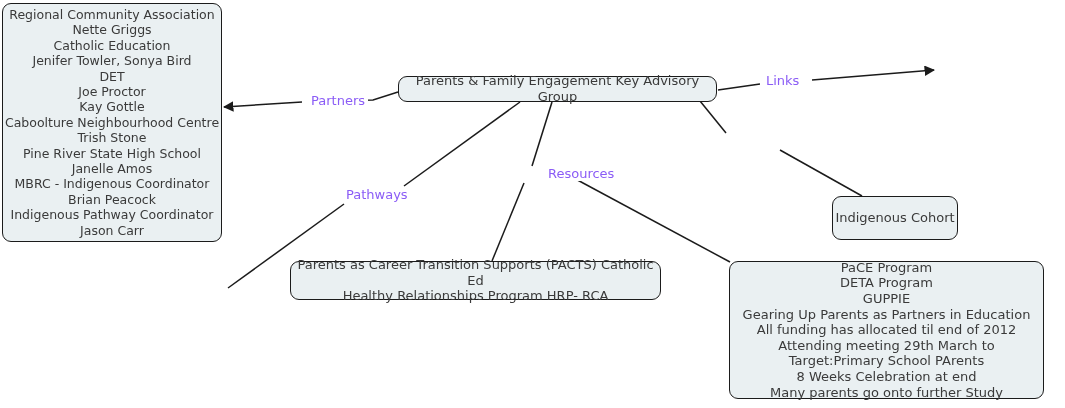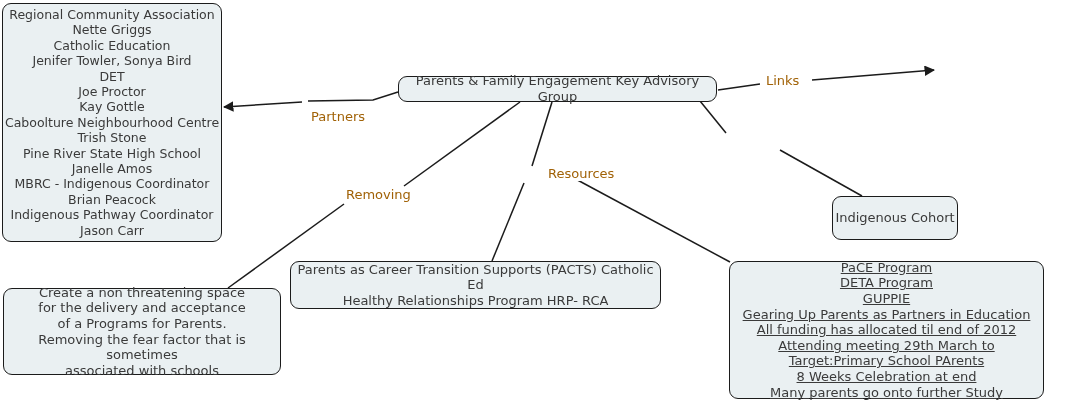--- a/index.html
+++ b/index.html
@@ -33,21 +33,21 @@
     line-height: 15.6px;
     text-align: center;
     display: flex;
     align-items: center;
     justify-content: center;
     white-space: pre-line;
     z-index: 2;
   }
   .edge-label {
     position: absolute;
-    color: #a16207;
+    color: #8b5cf6;
     font-size: 13px;
     line-height: 15px;
     white-space: nowrap;
     background: #ffffff;
     padding: 0 3px;
     z-index: 3;
   }
 </style>
 </head>
 <body>
@@ -98,55 +98,48 @@
 Brian Peacock
 Indigenous Pathway Coordinator
 Jason Carr</span>
   </div>
 
 
   <div class="node" style="left:832px; top:196px; width:126px; height:44px;align-items:center;">
     <span>Indigenous Cohort</span>
   </div>
 
-  <div class="node" style="left:3px; top:288px; width:278px; height:87px;">
-    <span>Create a non threatening space
-for the delivery and acceptance
-of a Programs for Parents.
-Removing the fear factor that is sometimes
-associated with schools</span>
-  </div>
 
-  <div class="node" style="left:290px; top:261px; width:371px; height:48px;">
+  <div class="node" style="left:290px; top:261px; width:371px; height:39px;">
     <span>Parents as Career Transition Supports (PACTS) Catholic Ed
 Healthy Relationships Program HRP- RCA</span>
   </div>
 
-  <div class="node" style="left:729px; top:261px; width:315px; height:138px;text-decoration:underline;">
+  <div class="node" style="left:729px; top:261px; width:315px; height:138px;">
     <span>PaCE Program
 DETA Program
 GUPPIE
 Gearing Up Parents as Partners in Education
 All funding has allocated til end of 2012
 Attending meeting 29th March to
 Target:Primary School PArents
 8 Weeks Celebration at end
 Many parents go onto further Study</span>
   </div>
 
-  <div class="edge-label" style="left:308px; top:93px;margin-top:16px;">
+  <div class="edge-label" style="left:308px; top:93px;">
     <span>Partners</span>
   </div>
 
   <div class="edge-label" style="left:763px; top:73px;">
     <span>Links</span>
   </div>
 
 
   <div class="edge-label" style="left:343px; top:187px;">
-    <span>Removing</span>
+    <span>Pathways</span>
   </div>
 
   <div class="edge-label" style="left:501px; top:166px;margin-left:44px;">
     <span>Resources</span>
   </div>
 
 </div>
 
 </body></html>

